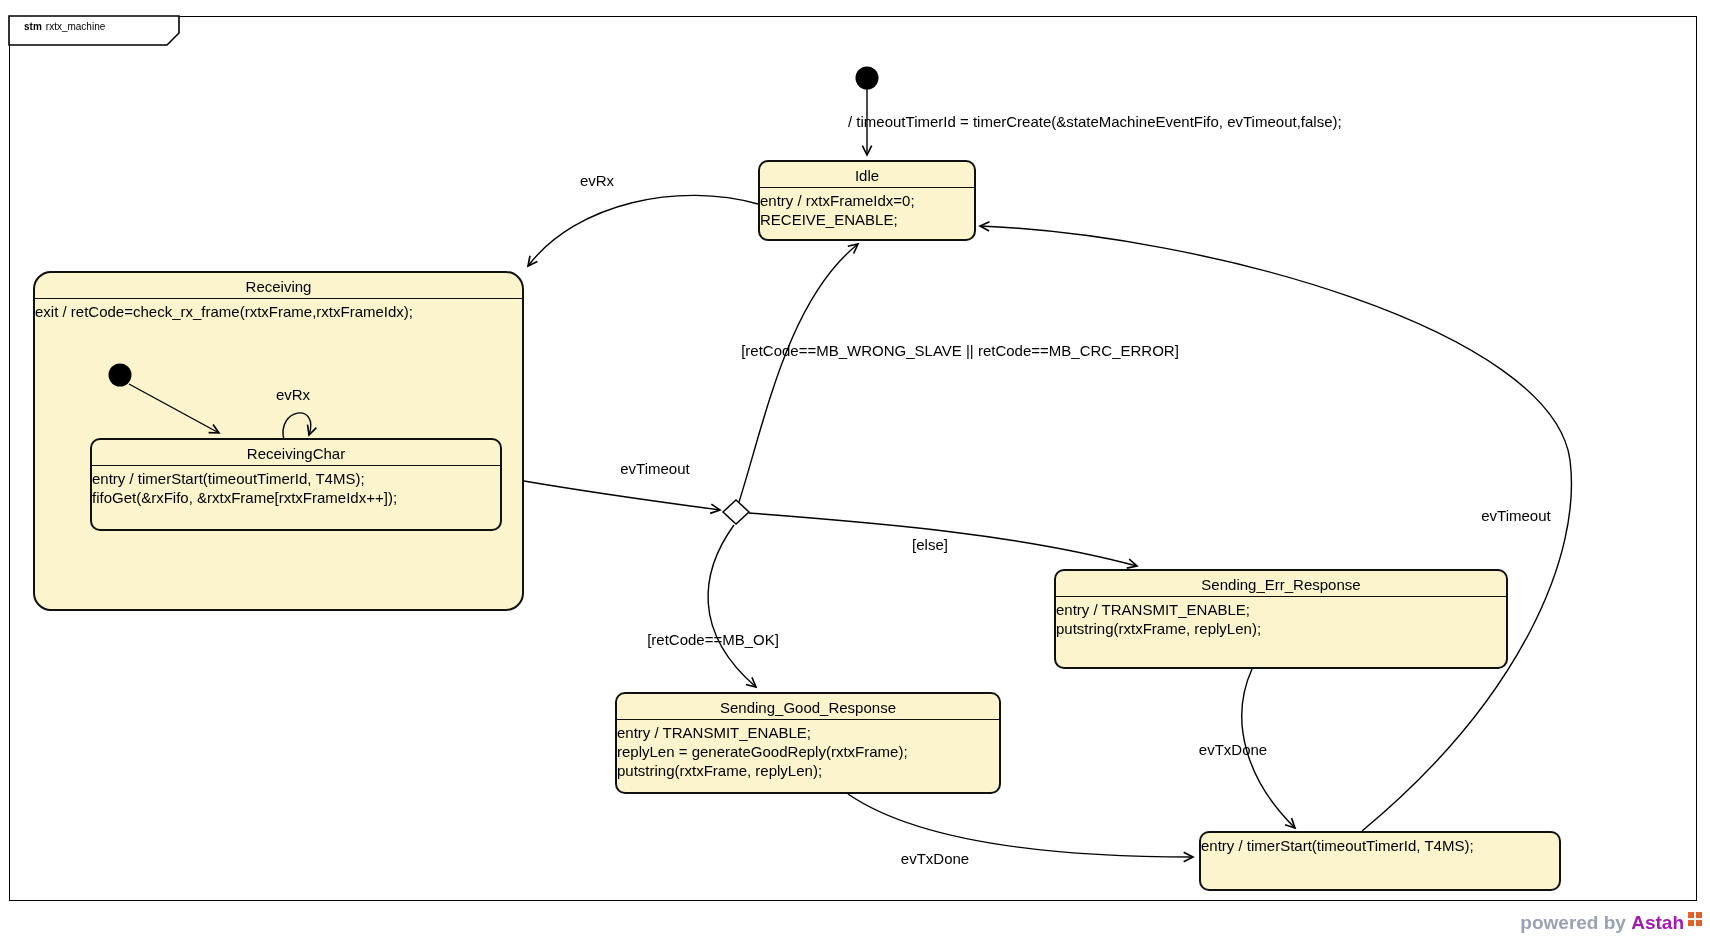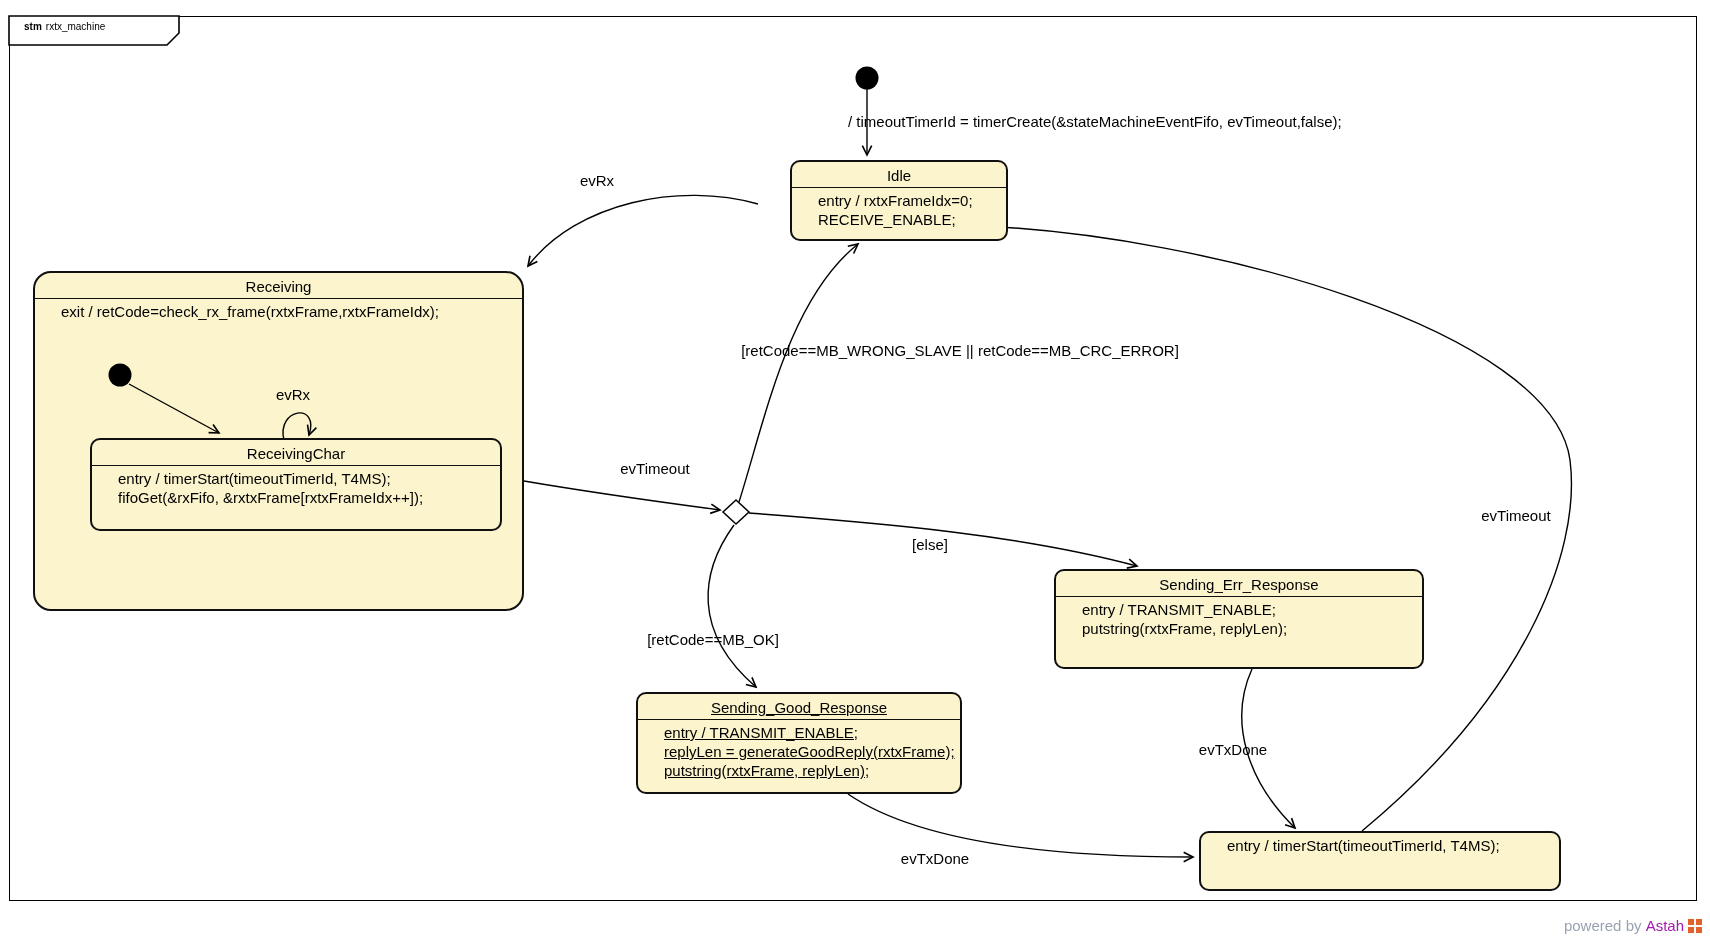--- a/index.html
+++ b/index.html
@@ -24,24 +24,24 @@
   }
   .state {
     position:absolute; background:#FBF4CC; border:2.2px solid #101010;
     border-radius:10px; box-sizing:border-box;
   }
   .state.composite { border-radius:18px; }
   .state .title {
     text-align:center; padding:5px 10px 3px; border-bottom:1.4px solid #101010;
     white-space:nowrap;
   }
-  .state .body { padding:3px 26px 4px; line-height:19px; white-space:nowrap; }
+  .state .body { padding:3px 0 4px; line-height:19px; white-space:nowrap; }
   .watermark {
-    position:absolute; right:8px; bottom:8px; display:flex; align-items:center;
-    color:#9aa2b2; font-size:15px; white-space:pre;
+    position:absolute; right:8px; bottom:8px; display:flex; align-items:flex-start;
+    color:#9aa2b2; font-size:19px; white-space:pre;font-weight:bold;
   }
   .watermark .brand { color:#a21caf; }
   .astah-logo {
     width:14px; height:14px; margin-left:4px; position:relative;
     background:#e2622b;
   }
   .astah-logo::before {
     content:""; position:absolute; left:6px; top:0; width:2px; height:14px; background:#fff;
   }
   .astah-logo::after {
@@ -92,45 +92,45 @@
   <text x="293" y="400" text-anchor="middle">evRx</text>
   <text x="655" y="474" text-anchor="middle">evTimeout</text>
   <text x="960" y="356" text-anchor="middle">[retCode==MB_WRONG_SLAVE || retCode==MB_CRC_ERROR]</text>
   <text x="930" y="550" text-anchor="middle">[else]</text>
   <text x="713" y="645" text-anchor="middle">[retCode==MB_OK]</text>
   <text x="1233" y="755" text-anchor="middle">evTxDone</text>
   <text x="935" y="864" text-anchor="middle">evTxDone</text>
   <text x="1516" y="521" text-anchor="middle">evTimeout</text>
 </svg>
 
-<div class="state" style="left:758px; top:160px; width:218px; height:81px;margin-left:32px;">
+<div class="state" style="left:758px; top:160px; width:218px; height:81px;">
   <div class="title">Idle</div>
   <div class="body">
     <div>entry / rxtxFrameIdx=0;</div>
     <div>RECEIVE_ENABLE;</div>
   </div>
 </div>
 
 <div class="state" style="left:90px; top:438px; width:412px; height:93px;">
   <div class="title">ReceivingChar</div>
   <div class="body">
     <div>entry / timerStart(timeoutTimerId, T4MS);</div>
     <div>fifoGet(&amp;rxFifo, &amp;rxtxFrame[rxtxFrameIdx++]);</div>
   </div>
 </div>
 
-<div class="state" style="left:1054px; top:569px; width:370px; height:100px;">
+<div class="state" style="left:1054px; top:569px; width:454px; height:100px;">
   <div class="title">Sending_Err_Response</div>
   <div class="body">
     <div>entry / TRANSMIT_ENABLE;</div>
     <div>putstring(rxtxFrame, replyLen);</div>
   </div>
 </div>
 
-<div class="state" style="left:636px; top:692px; width:326px; height:102px;text-decoration:underline;">
+<div class="state" style="left:615px; top:692px; width:386px; height:102px;">
   <div class="title">Sending_Good_Response</div>
   <div class="body">
     <div>entry / TRANSMIT_ENABLE;</div>
     <div>replyLen = generateGoodReply(rxtxFrame);</div>
     <div>putstring(rxtxFrame, replyLen);</div>
   </div>
 </div>
 
 <div class="state" style="left:1199px; top:831px; width:362px; height:60px;">
   <div class="body">

